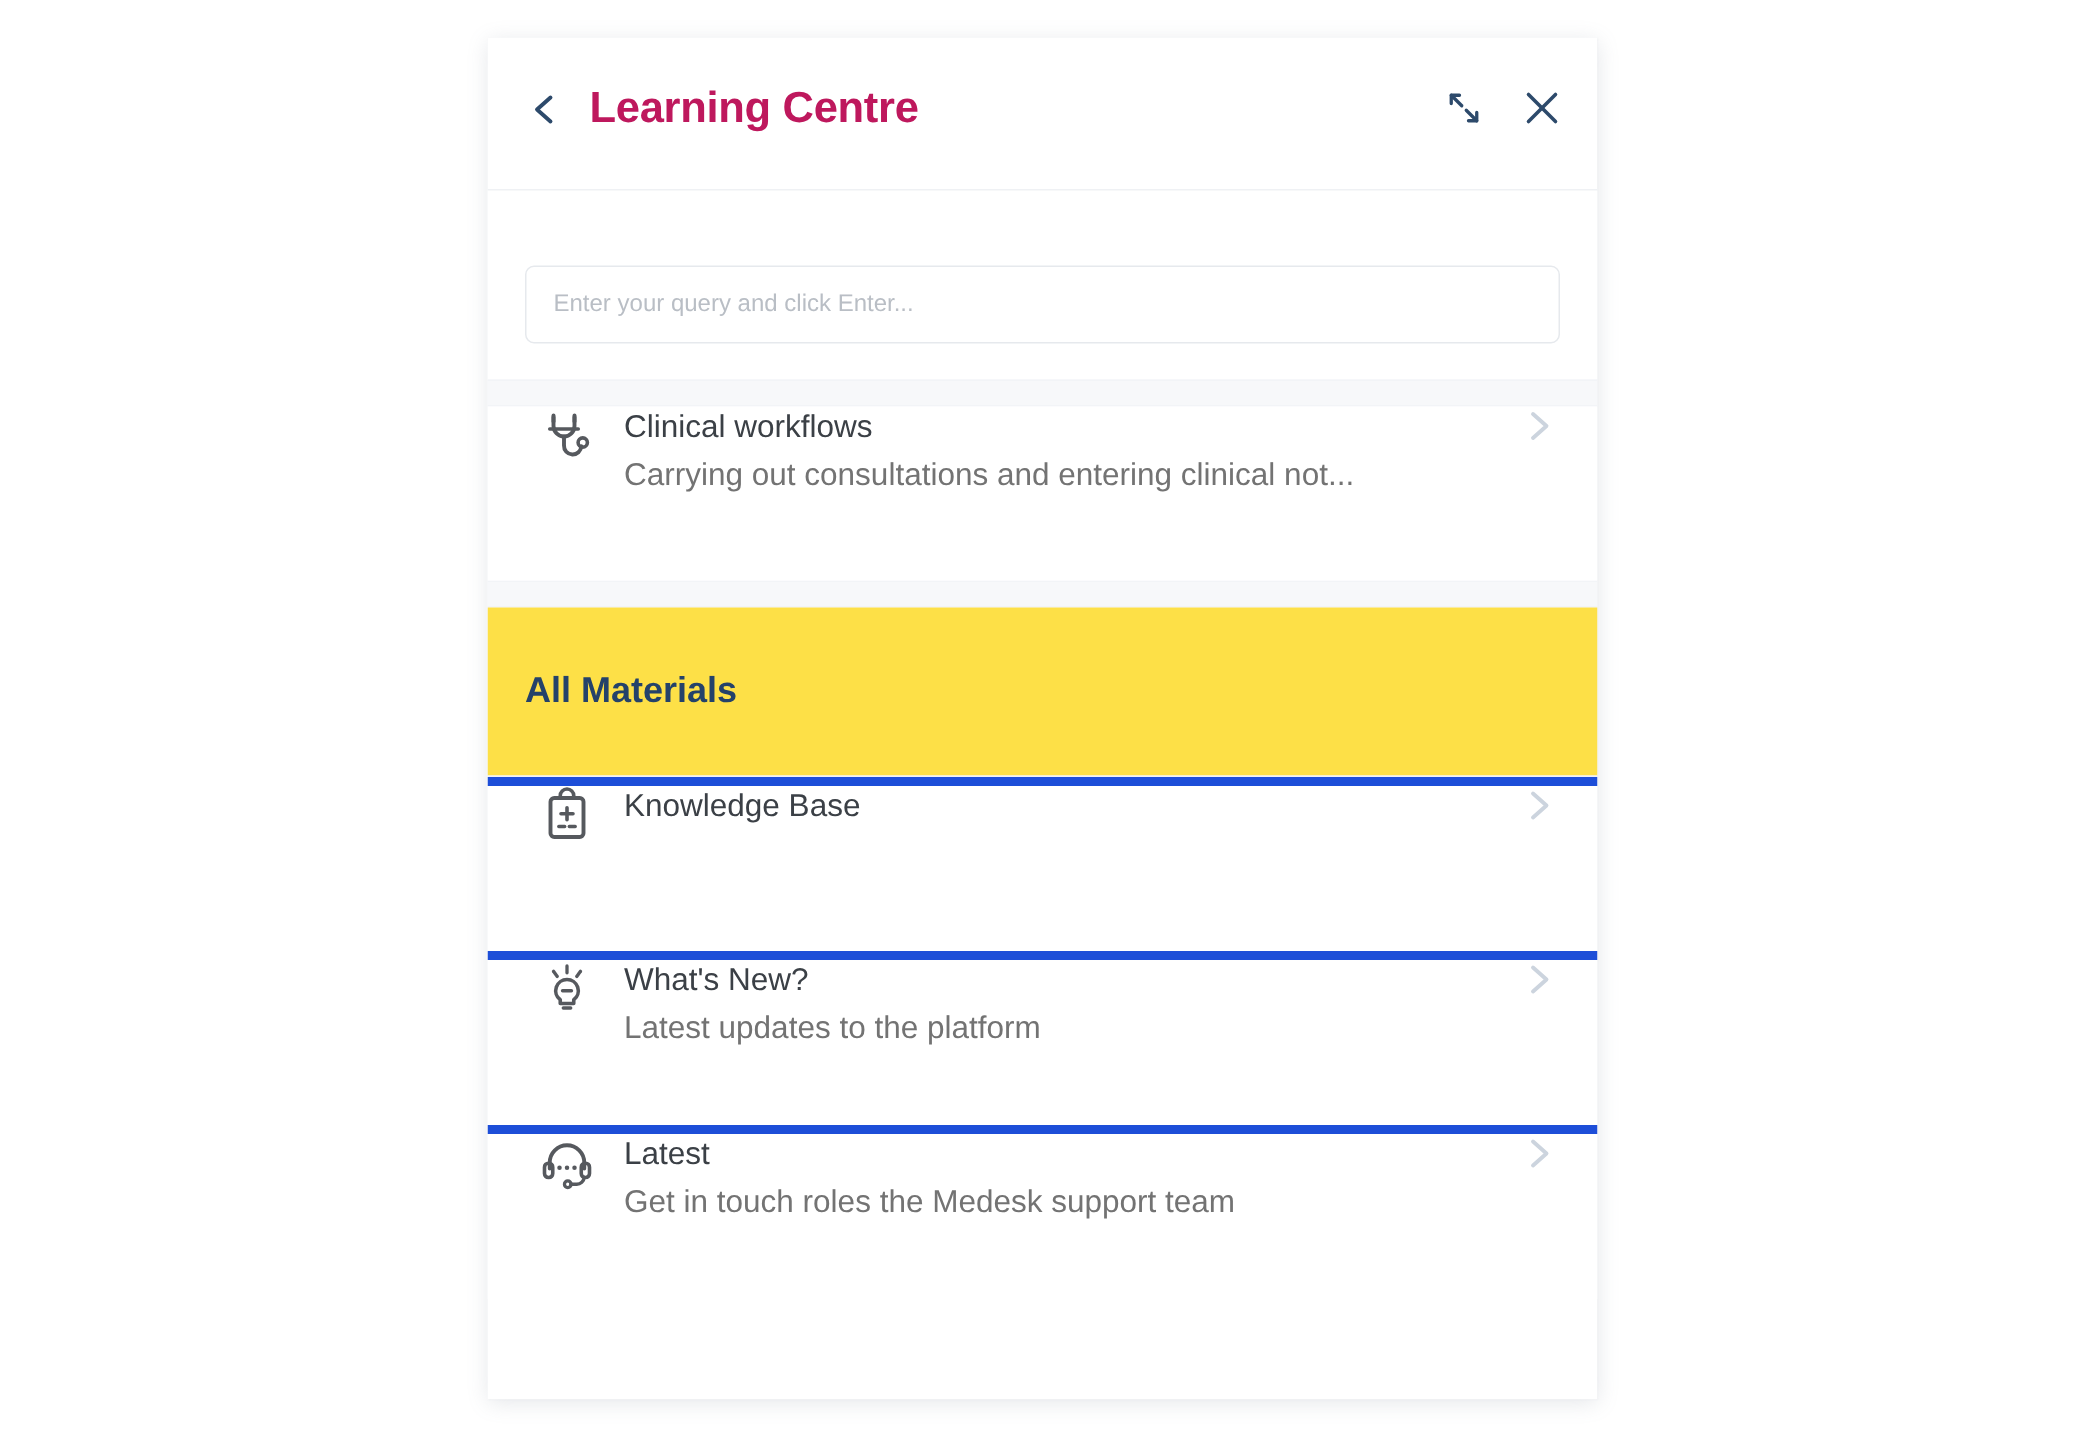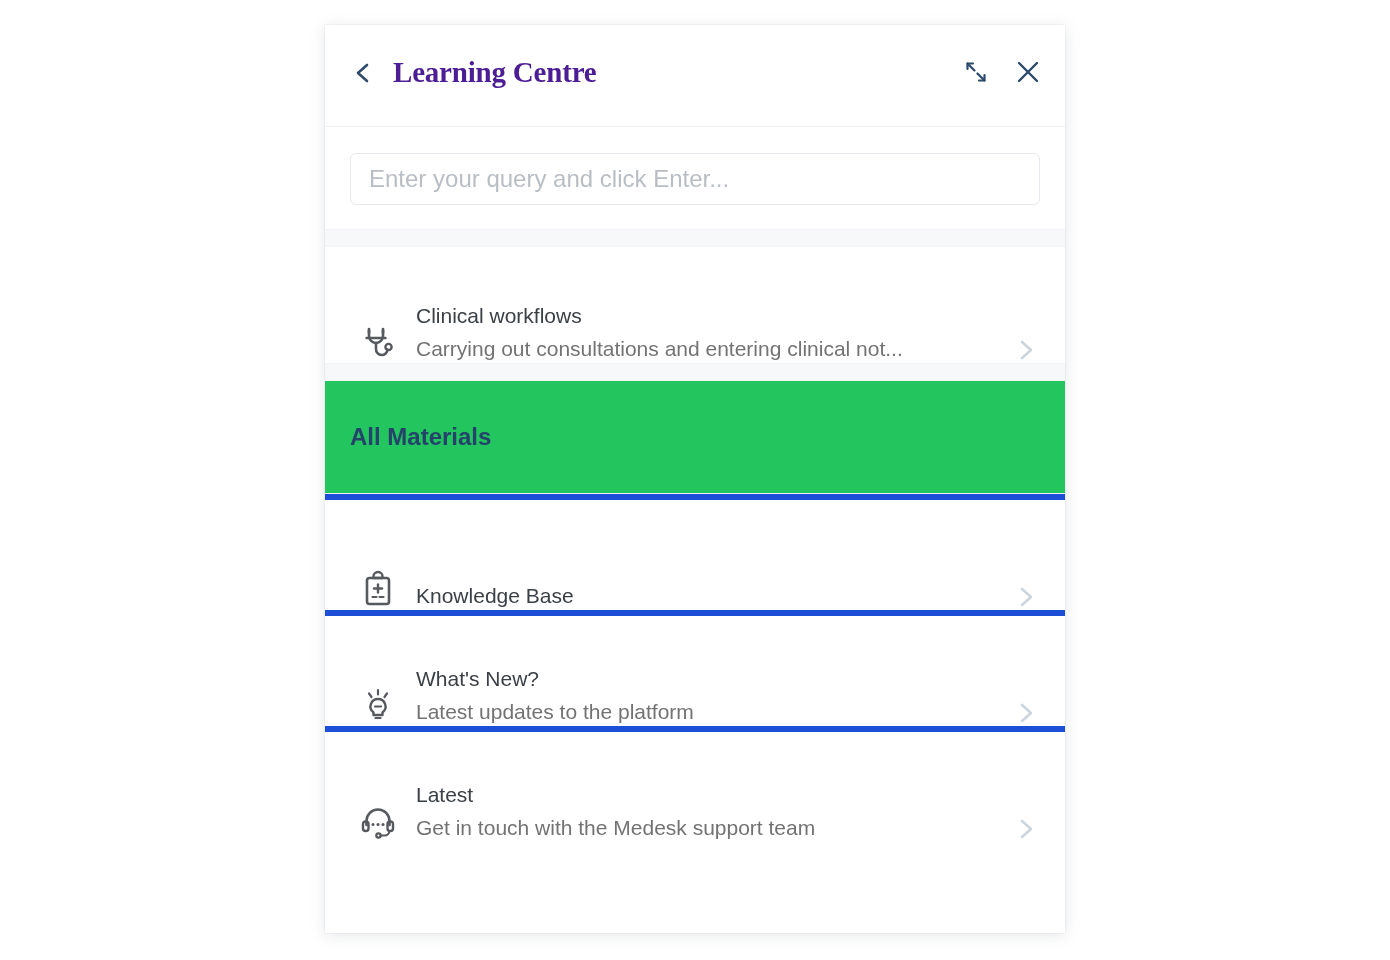--- a/index.html
+++ b/index.html
@@ -47,24 +47,23 @@
     width: 30px;
     height: 30px;
     cursor: pointer;
   }
   .panel-title {
     position: absolute;
     left: 68px;
     top: 31px;
     font-size: 29px;
     font-weight: bold;
-    color: #4c1d95;
+    color: #be185d;
     letter-spacing: -0.2px;
     white-space: nowrap;
-    font-family: Liberation Serif, serif;
   }
   .header-actions {
     position: absolute;
     right: 22px;
     top: 32px;
     display: flex;
     align-items: center;
     gap: 22px;
   }
   .hdr-btn {
@@ -81,44 +80,45 @@
     padding: 26px 25px 24px 25px;
     background: #ffffff;
   }
   .search-input {
     width: 100%;
     height: 52px;
     box-sizing: border-box;
     border: 1px solid #e6e9ed;
     border-radius: 6px;
     padding: 0 18px;
-    font-size: 24px;
+    font-size: 16px;
     font-family: "Liberation Sans", sans-serif;
     color: #0f172a;
     background: #ffffff;
     outline: none;
+    margin-top: 24px;
   }
   .search-input::placeholder {
     color: #b9bec5;
   }
 
   
   .band {
     height: 18px;
     background: #f7f8fa;
     border-top: 1px solid #f2f4f7;
     border-bottom: 1px solid #f2f4f7;
     box-sizing: border-box;
   }
 
   
   .row {
     position: relative;
     display: flex;
-    align-items: flex-end;
+    align-items: flex-start;
     height: 116px;
     padding: 0 25px;
     background: #ffffff;
     box-sizing: border-box;
     cursor: pointer;
   }
   .row.divided {
     border-top: 6px solid #1d4ed8;
   }
   .row-icon {
@@ -160,21 +160,21 @@
     justify-content: center;
     color: #ccd4de;
   }
 
   
   .section-head {
     height: 112px;
     display: flex;
     align-items: center;
     padding: 0 25px;
-    background: #22c55e;
+    background: #fde047;
     box-sizing: border-box;
   }
   .section-head-text {
     font-size: 24px;
     font-weight: bold;
     color: #24426a;
   }
   .section-rule {
     height: 1px;
     background: #f0f2f5;
@@ -302,21 +302,21 @@
           <rect x="29.5" y="19.5" width="5.5" height="9.5" rx="2.6" fill="none" stroke="#56595e" stroke-width="2.4"></rect>
           <path d="M31.5 29 A5 5 0 0 1 26.5 33.5 L22.5 33.5" fill="none" stroke="#56595e" stroke-width="2.2" stroke-linecap="round"></path>
           <circle cx="20.5" cy="33.5" r="2.2" fill="none" stroke="#56595e" stroke-width="2.2"></circle>
           <circle cx="15" cy="22.5" r="1.5" fill="#56595e"></circle>
           <circle cx="20" cy="22.5" r="1.5" fill="#56595e"></circle>
           <circle cx="25" cy="22.5" r="1.5" fill="#56595e"></circle>
         </svg>
       </div>
       <div class="row-text">
         <div class="row-title">Latest</div>
-        <div class="row-sub">Get in touch with the Medesk support team</div>
+        <div class="row-sub">Get in touch roles the Medesk support team</div>
       </div>
       <div class="row-chevron">
         <svg width="26" height="26" viewBox="0 0 26 26" aria-hidden="true">
           <polyline points="9,5 18,13 9,21" fill="none" stroke="#ccd4de" stroke-width="2.6" stroke-linecap="round" stroke-linejoin="round"></polyline>
         </svg>
       </div>
     </div>
 
   </div>
 </div>

